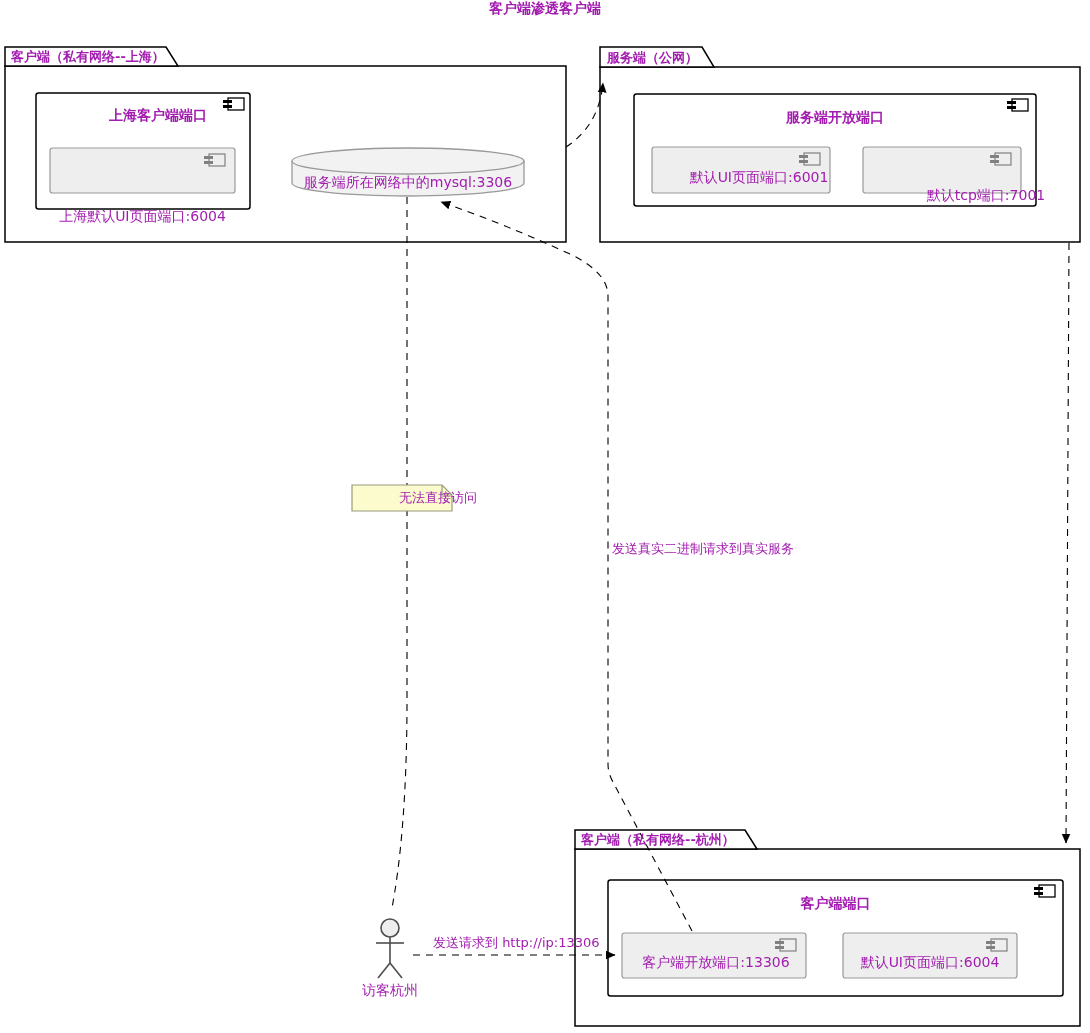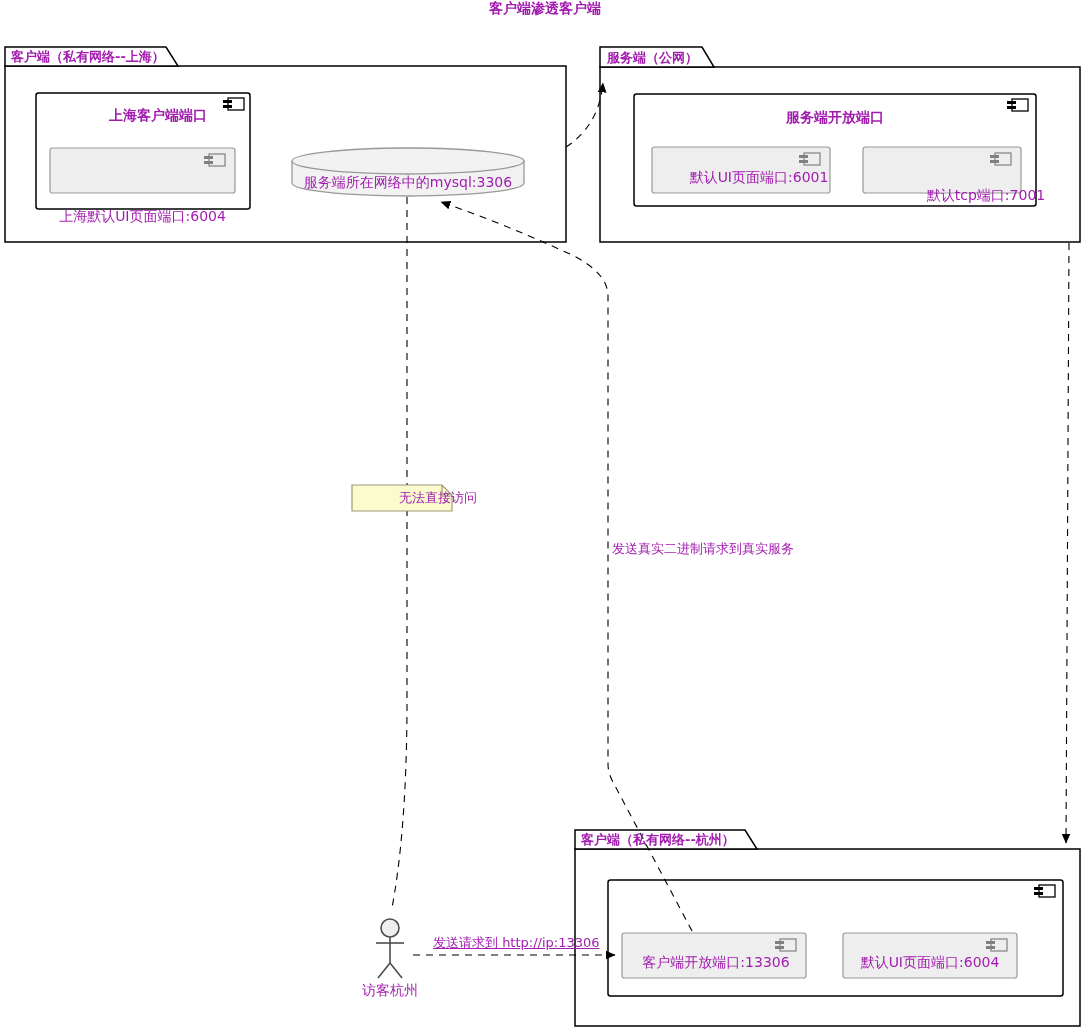--- a/index.html
+++ b/index.html
@@ -134,23 +134,24 @@
   <div class="t f14 c" style="left:50px;top:170px;width:185px;margin-top:38px;">上海默认UI页面端口:6004</div>
 
   <div class="t f14 c" style="left:292px;top:174px;width:232px;">服务端所在网络中的mysql:3306</div>
 
   <div class="t b f13" style="left:607px;top:50px;">服务端（公网）</div>
   <div class="t b f14 c" style="left:634px;top:109px;width:402px;">服务端开放端口</div>
   <div class="t f14 c" style="left:652px;top:169px;width:178px;margin-left:18px;">默认UI页面端口:6001</div>
   <div class="t f14 c" style="left:863px;top:187px;width:158px;padding-left:44px;">默认tcp端口:7001</div>
 
   <div class="t b f13" style="left:581px;top:832px;">客户端（私有网络--杭州）</div>
+  <div class="t b f14 c" style="left:608px;top:895px;width:455px;">客户端端口</div>
   <div class="t f14 c" style="left:622px;top:954px;width:188px;">客户端开放端口:13306</div>
   <div class="t f14 c" style="left:843px;top:954px;width:174px;">默认UI页面端口:6004</div>
 
   <div class="t f13 c" style="left:352px;top:490px;width:100px;padding-left:36px;">无法直接访问</div>
 
   <div class="t f13" style="left:612px;top:541px;">发送真实二进制请求到真实服务</div>
-  <div class="t f13" style="left:433px;top:935px;text-decoration:underline;">发送请求到 http://ip:13306</div>
+  <div class="t f13" style="left:433px;top:935px;">发送请求到 http://ip:13306</div>
 
   <div class="t f14 c" style="left:340px;top:982px;width:100px;">访客杭州</div>
 
 </div>
 
 </body></html>

